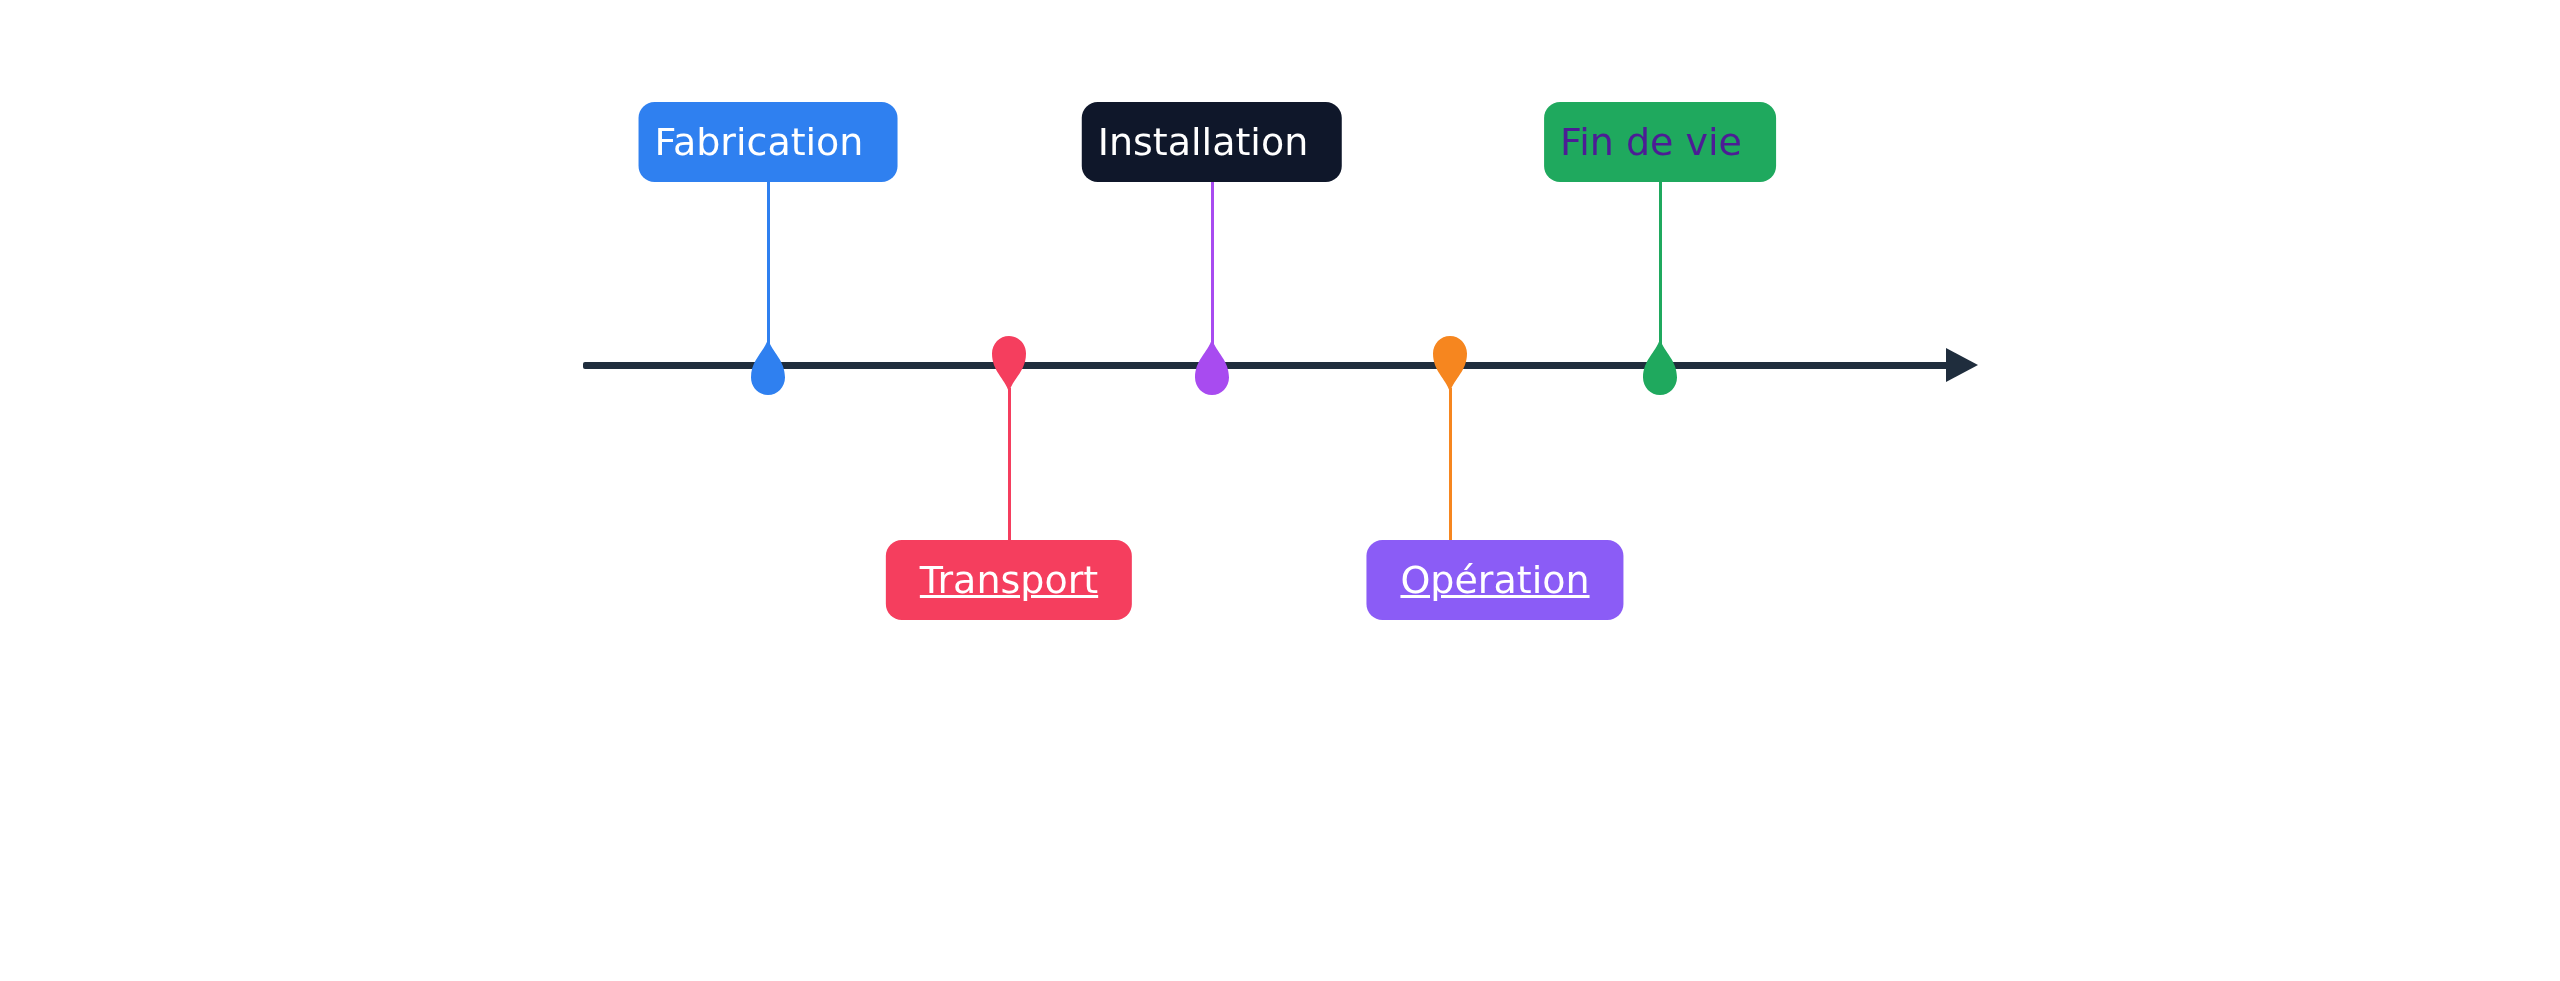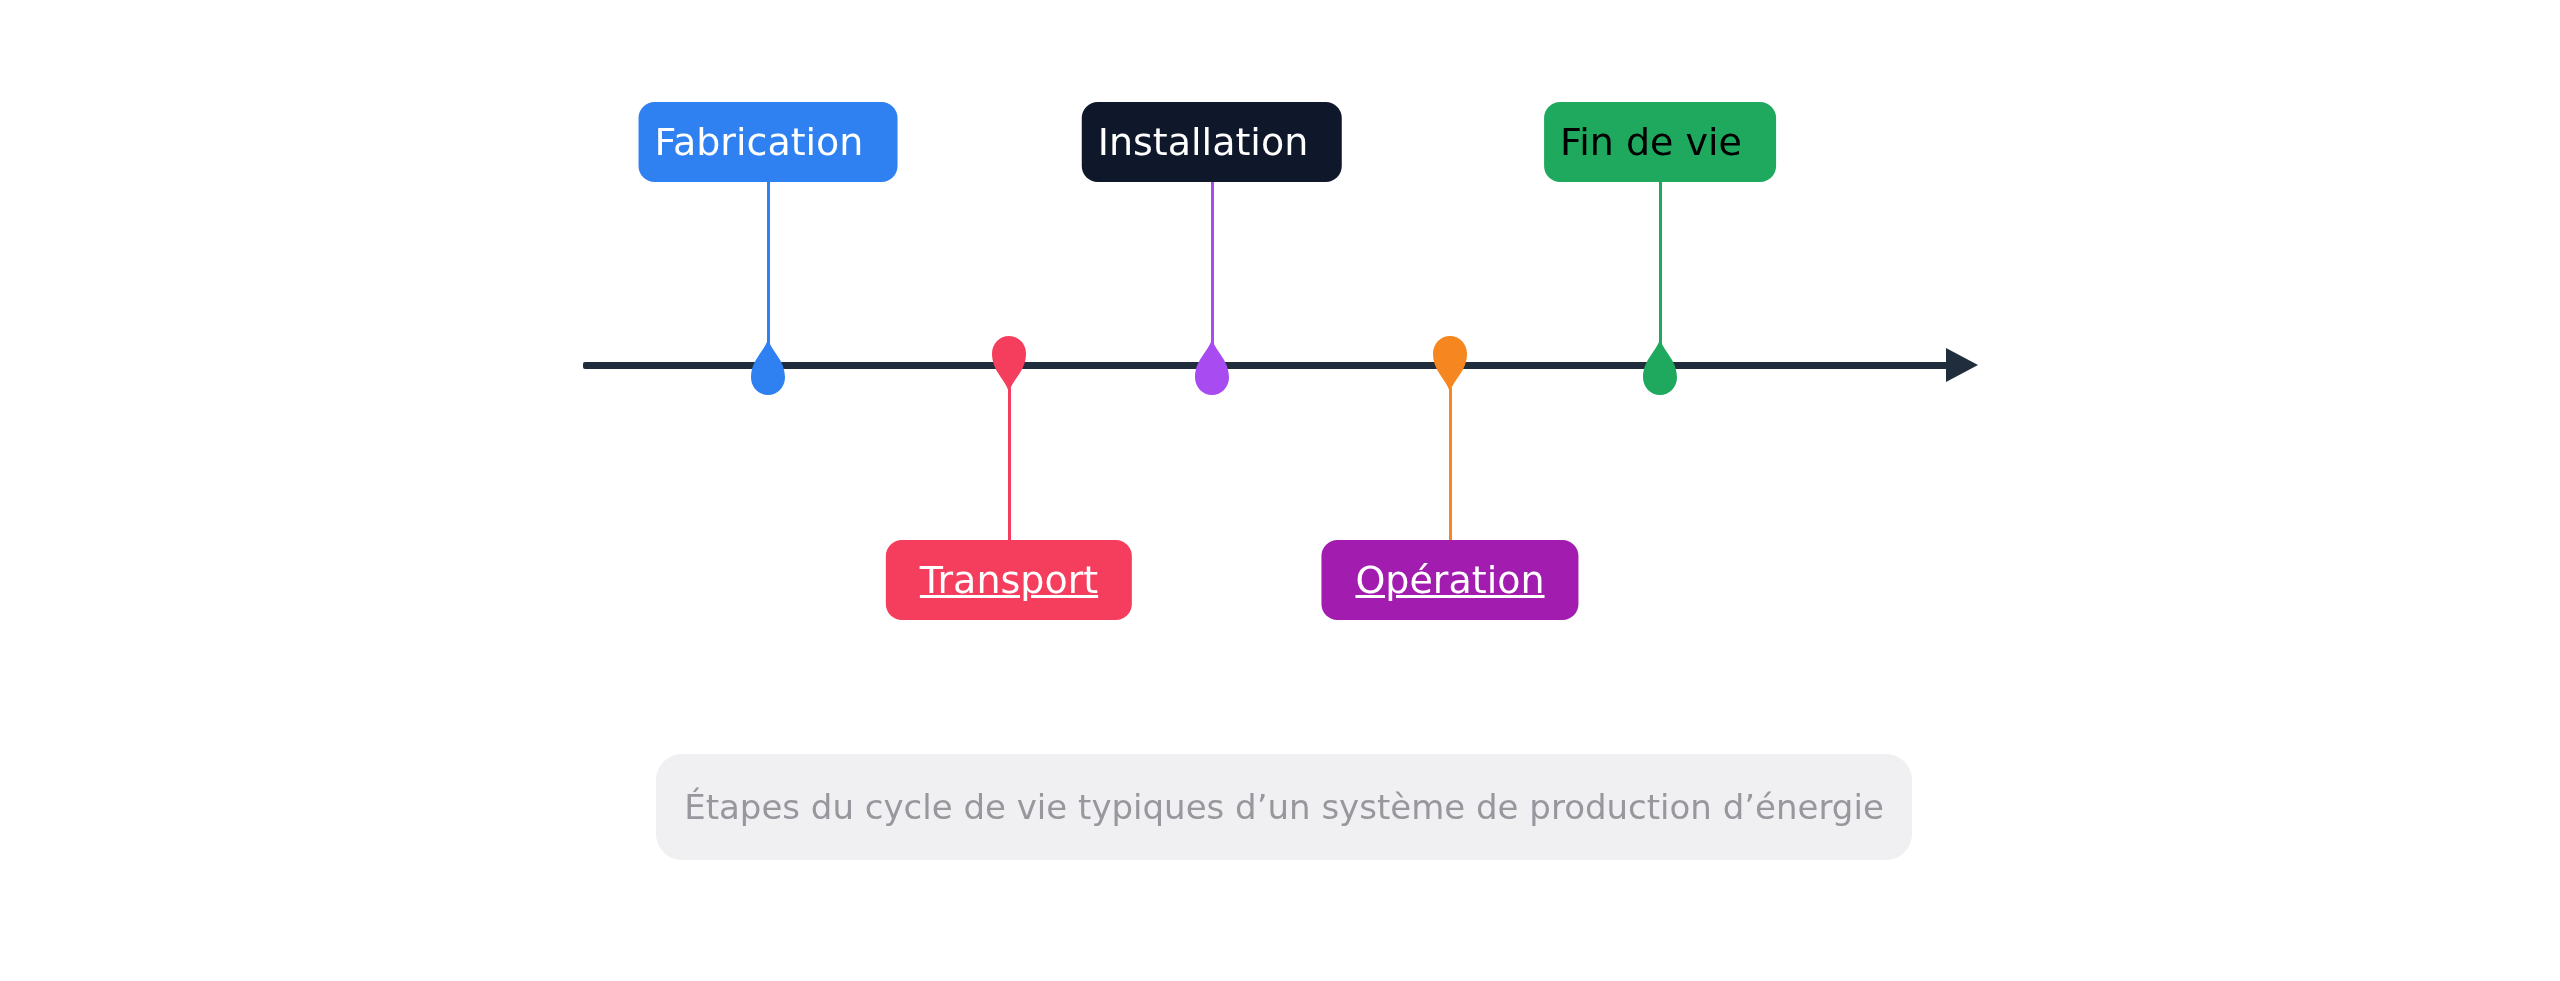--- a/index.html
+++ b/index.html
@@ -117,32 +117,29 @@
 
   <div class="stage s3 above">
     <div class="stage-label" style="background: #0f172a; color: rgb(255, 255, 255);">Installation</div>
     <div class="connector" style="background: rgb(168, 75, 240);"></div>
     <svg class="marker" viewBox="0 0 34 56" xmlns="http://www.w3.org/2000/svg">
       <path d="M17 0 C 21.5 14, 34 21, 34 38.5 C 34 48.2, 26.4 56, 17 56 C 7.6 56, 0 48.2, 0 38.5 C 0 21, 12.5 14, 17 0 Z" style="fill: rgb(168, 75, 240);"></path>
     </svg>
   </div>
 
   <div class="stage s4 below">
-    <div class="stage-label" style="background: #a21caf; color: rgb(255, 255, 255);">Opération</div>
+    <div class="stage-label" style="background: #8b5cf6; color: rgb(255, 255, 255); margin-left: 45px;">Opération</div>
     <div class="connector" style="background: rgb(246, 134, 31);"></div>
     <svg class="marker" viewBox="0 0 34 56" xmlns="http://www.w3.org/2000/svg">
       <path d="M17 0 C 21.5 14, 34 21, 34 38.5 C 34 48.2, 26.4 56, 17 56 C 7.6 56, 0 48.2, 0 38.5 C 0 21, 12.5 14, 17 0 Z" style="fill: rgb(246, 134, 31);"></path>
     </svg>
   </div>
 
   <div class="stage s5 above">
-    <div class="stage-label" style="background: rgb(31, 169, 94); color: #000000;">Fin de vie</div>
+    <div class="stage-label" style="background: rgb(31, 169, 94); color: #4c1d95;">Fin de vie</div>
     <div class="connector" style="background: rgb(31, 169, 94);"></div>
     <svg class="marker" viewBox="0 0 34 56" xmlns="http://www.w3.org/2000/svg">
       <path d="M17 0 C 21.5 14, 34 21, 34 38.5 C 34 48.2, 26.4 56, 17 56 C 7.6 56, 0 48.2, 0 38.5 C 0 21, 12.5 14, 17 0 Z" style="fill: rgb(31, 169, 94);"></path>
     </svg>
   </div>
 
-  <div class="caption" style="background: rgb(240, 240, 242); color: rgb(151, 151, 158);">
-    <span>Étapes du cycle de vie typiques d’un système de production d’énergie</span>
-  </div>
 
 </div>
 
 </body></html>

